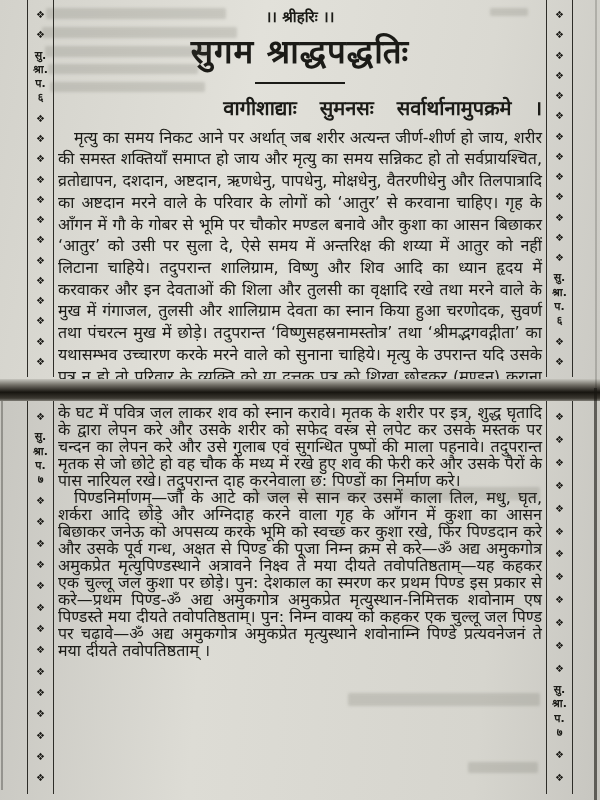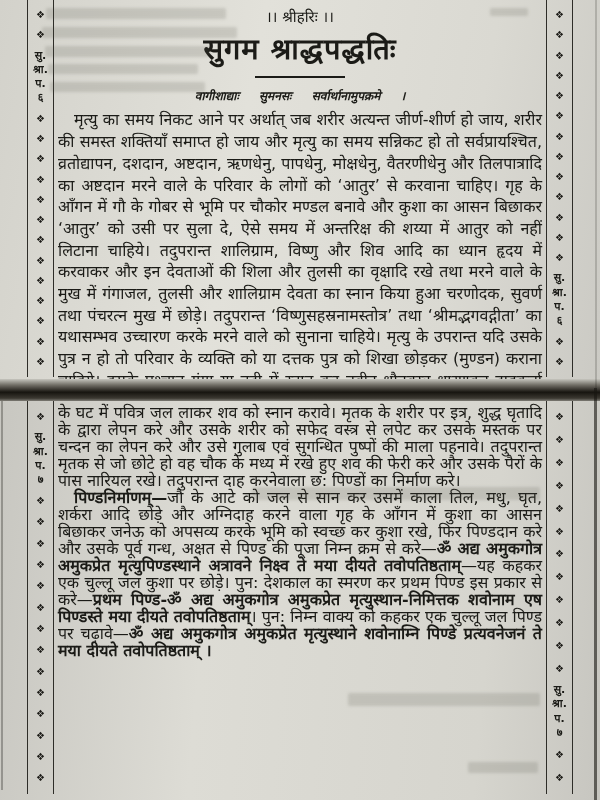--- a/index.html
+++ b/index.html
@@ -17,29 +17,29 @@
   .mcol{position:absolute;top:0;bottom:6px;width:25px;display:flex;flex-direction:column;
     align-items:center;padding:5px 0;border-left:1.6px solid #2e2d28;border-right:1.6px solid #2e2d28;}
   .mcol.left{left:27px;}
   .mcol.right{right:27px;}
   .orn-run{display:flex;flex-direction:column;justify-content:space-around;align-items:center;min-height:0;}
   .orn-run span{font-size:10px;line-height:1;color:#1d1c18;}
   .margin-label{display:flex;flex-direction:column;align-items:center;font-size:11px;
     font-weight:bold;line-height:1.3;padding:3px 0;white-space:nowrap;}
   
   .content{position:absolute;left:58px;right:58px;top:0;}
-  .invocation{text-align:center;font-weight:normal;font-size:15px;margin-top:6px;}
-  .doc-title{text-align:center;font-weight:bold;font-size:29px;margin:2px 0 9px 0;letter-spacing:1px;}
+  .invocation{text-align:center;font-weight:bold;font-size:15px;margin-top:6px;}
+  .doc-title{text-align:center;font-weight:bold;font-size:33px;margin:2px 0 9px 0;letter-spacing:1px;}
   .title-rule{width:90px;height:2.4px;background:#1b1b17;margin:7px auto 10px auto;}
-  .shloka{text-align:center;font-size:12px;font-weight:600;line-height:1.42;font-style:italic;}
+  .shloka{text-align:right;font-size:20px;font-weight:600;line-height:1.42;}
   .shloka.sp{word-spacing:16px;}
   p.body{margin:0;font-size:16px;line-height:21.7px;text-align:justify;}
   .sheet.bottom p.body{line-height:17px;}
   .indent{text-indent:16px;}
-  b,.bold{font-weight:bold;}
+  b,.bold{font-weight:normal;}
   
   .smudge{position:absolute;background:rgba(78,75,64,0.17);filter:blur(1.4px);border-radius:2px;}
   .scan-edge{position:absolute;background:rgba(24,22,16,0.6);filter:blur(0.6px);}
 </style>
 </head>
 <body>
 
 <div class="page">
 
   <section class="sheet top">

